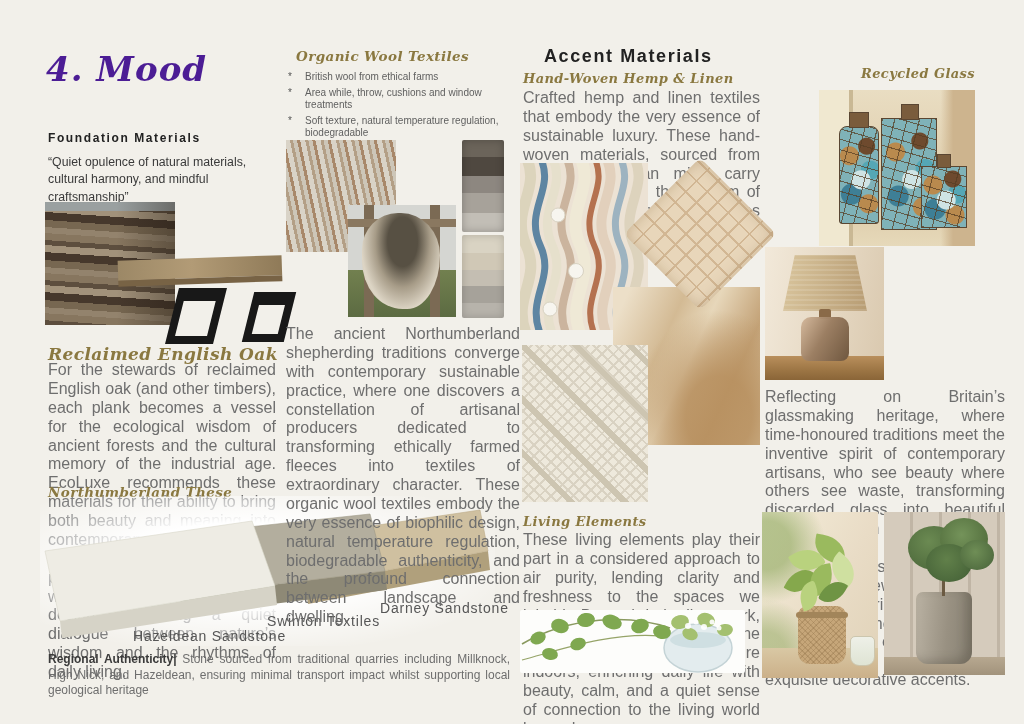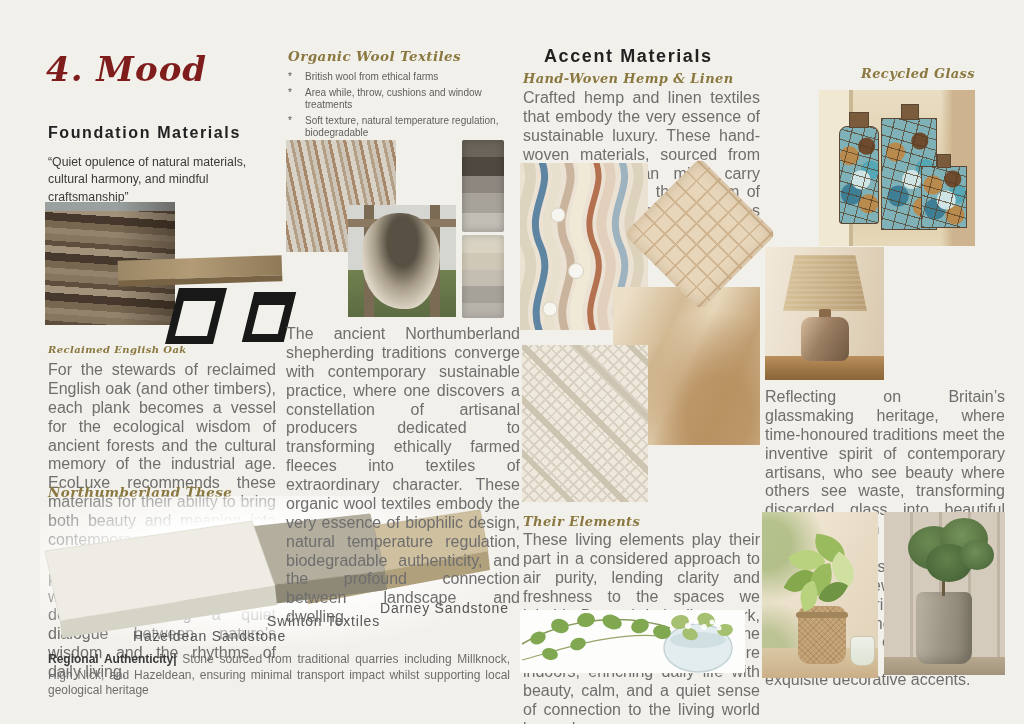--- a/index.html
+++ b/index.html
@@ -10,21 +10,21 @@
     font-family:"Liberation Sans", sans-serif;
     overflow:hidden;
   }
   .abs { position:absolute; }
   .photo { position:absolute; overflow:hidden; }
 
   
   .page-title {
     left:46px; top:48px; width:240px;
     font-family:"DejaVu Serif", serif; font-style:italic; font-weight:700;
-    font-size:34px; line-height:1.26; color:#7f1d1d; letter-spacing:1px;
+    font-size:34px; line-height:1.26; color:#4c1d95; letter-spacing:1px;
   }
   .section-head {
     font-family:"Liberation Sans", sans-serif; font-weight:700;
     color:#222222; letter-spacing:1.6px;
   }
   .olive-head {
     font-family:"DejaVu Serif", serif; font-style:italic; font-weight:700;
     color:#8a7840; letter-spacing:0.4px;
   }
   .body-txt {
@@ -223,30 +223,30 @@
   .g1{background:#9aba5e;} .g2{background:#b9d27e;} .g3{background:#85a84c;}
   .g4{background:#cfe0a0;} .g5{background:#6f9444;}
 </style>
 </head>
 <body>
 
 <div class="abs page-title">
   <div>4. Mood</div>
 </div>
 
-<div class="abs section-head" style="left:48px; top:124px; font-size:16px;text-align:right;">Foundation Materials</div>
+<div class="abs section-head" style="left:48px; top:131px; font-size:12px;text-align:right;">Foundation Materials</div>
 
 <div class="abs quote-txt" style="left:48px; top:154px; width:236px;">“Quiet opulence of natural materials, cultural harmony, and mindful craftsmanship”</div>
 
 <div class="photo timber-photo"></div>
 <div class="abs tabletop"></div>
 <div class="abs table-leg leg-l"></div>
 <div class="abs table-leg leg-r"></div>
 
-<div class="abs olive-head" style="left:48px; top:344px; font-size:10px;">Reclaimed English Oak</div>
+<div class="abs olive-head" style="left:48px; top:344px; font-size:17px;">Reclaimed English Oak</div>
 <div class="abs body-txt" style="left:48px; top:361px; width:228px;">For the stewards of reclaimed English oak (and other timbers), each plank becomes a vessel for the ecological wisdom of ancient forests and the cultural memory of the industrial age. EcoLuxe recommends these materials for their ability to bring both beauty and meaning into contemporary interiors. Their honeyed grain and sustainable provenance resonate deeply with the principles of biophilic design, cultivating a quiet dialogue between nature’s wisdom and the rhythms of daily living.</div>
 
 <div class="abs olive-head" style="left:48px; top:484px; font-size:13.5px;">Northumberland These</div>
 
 <div class="abs stones-bg">
   <svg width="455" height="150" viewBox="0 0 455 150">
 
     <polygon points="265,90 448,55 450,74 268,108" fill="#b0a07c"></polygon>
     <polygon points="250,42 440,14 448,55 265,90" fill="#cfc0a0"></polygon>
     <polygon points="250,42 440,14 448,55 265,90" fill="none" stroke="#bcab88" stroke-width="0.6"></polygon>
@@ -261,21 +261,21 @@
   </svg>
 </div>
 <span class="abs stone-label" style="left:133px; top:628px;">Hazeldean Sandstone</span>
 <span class="abs stone-label" style="left:267px; top:613px;">Swinton Textiles</span>
 <span class="abs stone-label" style="left:380px; top:600px;">Darney Sandstone</span>
 
 <div class="abs body-txt" style="left:48px; top:652px; width:462px; font-size:12px; line-height:1.3;">
   <span class="bold-lead">Regional Authenticity|</span><span> Stone sourced from traditional quarries including Millknock, High Nick, and Hazeldean, ensuring minimal transport impact whilst supporting local geological heritage</span>
 </div>
 
-<div class="abs olive-head" style="left:288px; top:48px; font-size:13.5px;">Organic Wool Textiles</div>
+<div class="abs olive-head" style="left:296px; top:48px; font-size:13.5px;">Organic Wool Textiles</div>
 
 <div class="abs" style="left:288px; top:71px; width:228px;">
   <div class="bullet-row">
     <span class="bm">*</span>
     <span class="bt">British wool from ethical farms</span>
   </div>
   <div class="bullet-row">
     <span class="bm">*</span>
     <span class="bt">Area while, throw, cushions and window treatments</span>
   </div>
@@ -317,21 +317,21 @@
     <circle cx="38" cy="52" r="7" fill="#f7f5ef" stroke="#d8d2c2" stroke-width="1"></circle>
     <circle cx="56" cy="108" r="7.5" fill="#f7f5ef" stroke="#d8d2c2" stroke-width="1"></circle>
     <circle cx="30" cy="146" r="7" fill="#f7f5ef" stroke="#d8d2c2" stroke-width="1"></circle>
   </svg>
 </div>
 
 <div class="abs pillow-photo"></div>
 <div class="photo linen-photo"></div>
 <div class="photo rope-photo"></div>
 
-<div class="abs olive-head" style="left:523px; top:514px; font-size:13px;">Their Elements</div>
+<div class="abs olive-head" style="left:523px; top:514px; font-size:13px;">Living Elements</div>
 <div class="abs body-txt" style="left:523px; top:531px; width:237px;">These living elements play their part in a considered approach to air purity, lending clarity and freshness to the spaces we inhabit. Beyond their silent work, their graceful forms bring the gentle cadence of nature indoors, enriching daily life with beauty, calm, and a quiet sense of connection to the living world beyond</div>
 
 <div class="photo ivy-photo">
   <svg width="225" height="63" viewBox="0 0 225 63">
     <path d="M2,34 C 50,6 110,4 150,18" stroke="#8a9a60" stroke-width="1.6" fill="none"></path>
     <path d="M2,50 C 40,40 90,22 140,26" stroke="#96a468" stroke-width="1.2" fill="none"></path>
     <ellipse cx="178" cy="38" rx="34" ry="24" fill="#e3ecee" stroke="#c4d3d6" stroke-width="1.5"></ellipse>
     <ellipse cx="178" cy="30" rx="28" ry="8" fill="#cfdfe2"></ellipse>
     <g fill="#7fa850">
       <ellipse cx="18" cy="28" rx="8" ry="6" transform="rotate(-25 18 28)"></ellipse>

